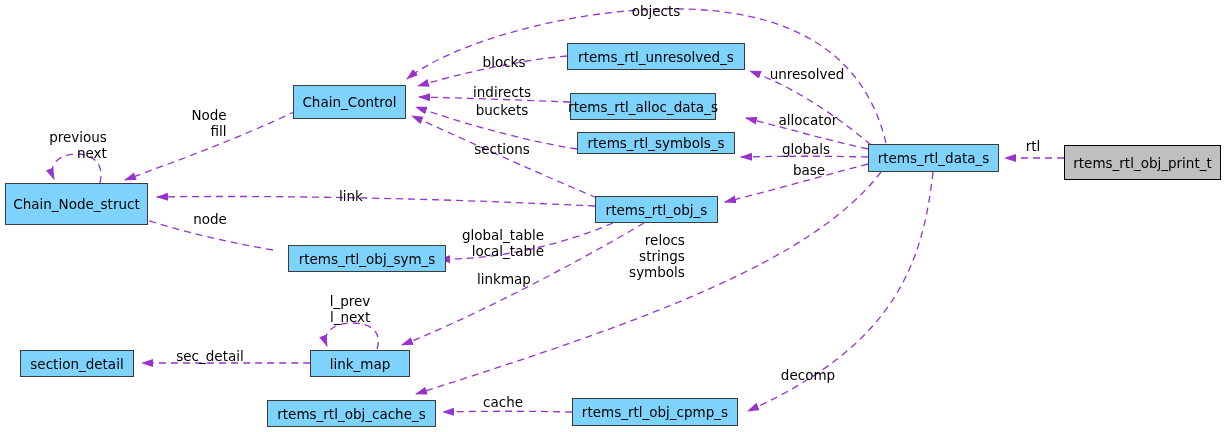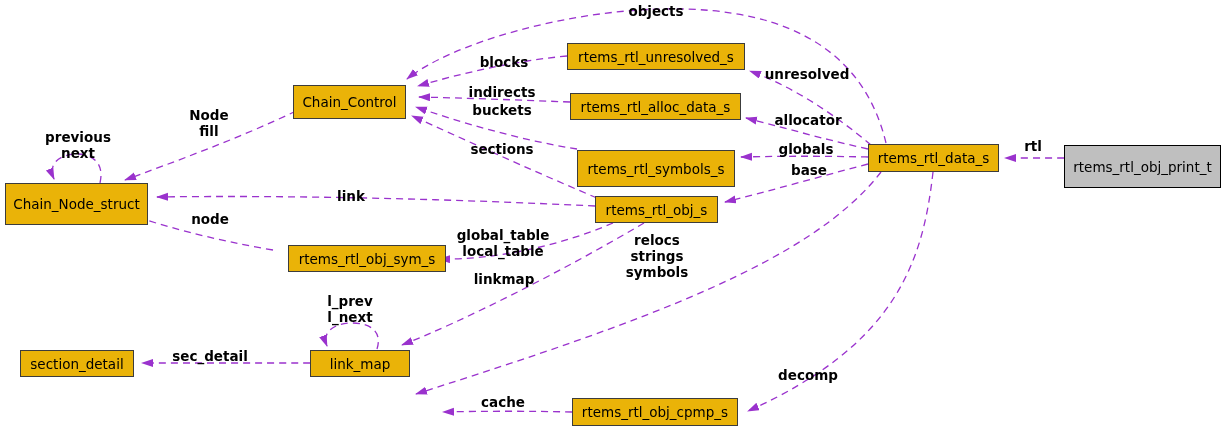--- a/index.html
+++ b/index.html
@@ -9,40 +9,39 @@
     background:#ffffff;
     font-family:"DejaVu Sans","Liberation Sans",sans-serif;
     overflow:hidden;
   }
   .edge-layer{position:absolute;left:0;top:0;width:1228px;height:432px;}
   .edge-layer path{fill:none;stroke:#9a32cd;stroke-width:1.3;stroke-dasharray:7 5;}
   .node{
     position:absolute;
     box-sizing:border-box;
     display:flex;align-items:center;justify-content:center;
-    background:#eab308;
+    background:#7dd3fc;
     border:1.3px solid #3c3c3c;
     color:#000;
     font-size:13.5px;
     white-space:nowrap;
     cursor:pointer;
   }
   .node.highlight{
     background:#bfbfbf;
     border:1.6px solid #000;
   }
   .elabel{
     position:absolute;
     transform:translateX(-50%);
     color:#000;
     font-size:13.5px;
     line-height:16px;
-    text-align:center;
+    text-align:right;
     white-space:pre-line;
-    font-weight:bold;
   }
 </style>
 </head>
 <body>
 
 <div class="diagram">
 
   <svg class="edge-layer" viewBox="0 0 1228 432" width="1228" height="432">
     <defs>
       <marker id="arrow" markerUnits="userSpaceOnUse" markerWidth="13" markerHeight="9" refX="11" refY="4" orient="auto">
@@ -68,28 +67,29 @@
     <path d="M 881 172 C 812 262 642 322 416 394" marker-end="url(#arrow)"></path>
     <path d="M 377 349 C 383 330 368 323 352 323 C 336 323 321 331 327 346" marker-end="url(#arrow)"></path>
     <path d="M 310 363 C 257 363 197 363 142 363" marker-end="url(#arrow)"></path>
     <path d="M 933 172 C 923 262 896 345 748 411" marker-end="url(#arrow)"></path>
     <path d="M 572 412 C 533 411 484 411 443 412" marker-end="url(#arrow)"></path>
   </svg>
 
   <div class="node" style="left:5px;top:183px;width:143px;height:42px">Chain_Node_struct</div>
   <div class="node" style="left:293px;top:85px;width:113px;height:34px">Chain_Control</div>
   <div class="node" style="left:567px;top:43px;width:178px;height:27px">rtems_rtl_unresolved_s</div>
-  <div class="node" style="left:570px;top:93px;width:171px;height:27px">rtems_rtl_alloc_data_s</div>
-  <div class="node" style="left:577px;top:150px;width:158px;height:37px">rtems_rtl_symbols_s</div>
+  <div class="node" style="left:570px;top:93px;width:146px;height:27px">rtems_rtl_alloc_data_s</div>
+  <div class="node" style="left:577px;top:132px;width:158px;height:22px">rtems_rtl_symbols_s</div>
   <div class="node" style="left:868px;top:144px;width:131px;height:28px">rtems_rtl_data_s</div>
-  <div class="node highlight" style="left:1064px;top:145px;width:157px;height:43px">rtems_rtl_obj_print_t</div>
+  <div class="node highlight" style="left:1064px;top:145px;width:157px;height:35px">rtems_rtl_obj_print_t</div>
   <div class="node" style="left:595px;top:196px;width:123px;height:27px">rtems_rtl_obj_s</div>
   <div class="node" style="left:288px;top:245px;width:158px;height:27px">rtems_rtl_obj_sym_s</div>
   <div class="node" style="left:310px;top:350px;width:100px;height:27px">link_map</div>
   <div class="node" style="left:20px;top:350px;width:114px;height:27px">section_detail</div>
+  <div class="node" style="left:267px;top:400px;width:169px;height:27px">rtems_rtl_obj_cache_s</div>
   <div class="node" style="left:572px;top:398px;width:166px;height:28px">rtems_rtl_obj_cpmp_s</div>
 
   <div class="elabel" style="left:656px;top:3px">objects</div>
   <div class="elabel" style="left:504px;top:54px">blocks</div>
   <div class="elabel" style="left:502px;top:84px">indirects</div>
   <div class="elabel" style="left:502px;top:102px">buckets</div>
   <div class="elabel" style="left:502px;top:141px">sections</div>
   <div class="elabel" style="left:807px;top:66px">unresolved</div>
   <div class="elabel" style="left:808px;top:112px">allocator</div>
   <div class="elabel" style="left:806px;top:141px">globals</div>

